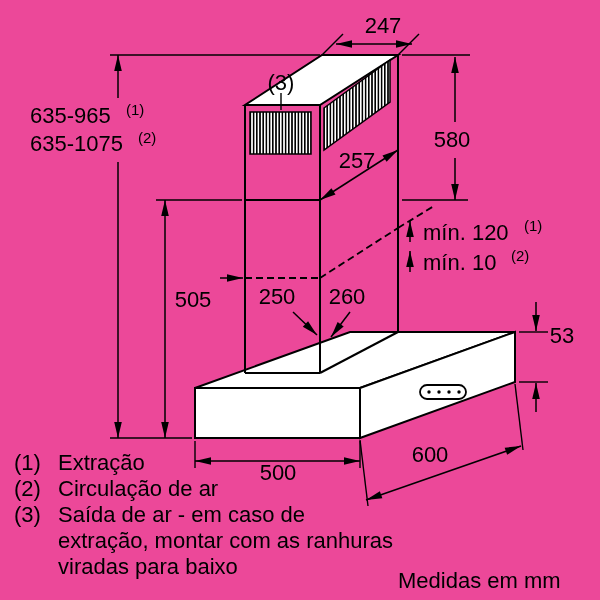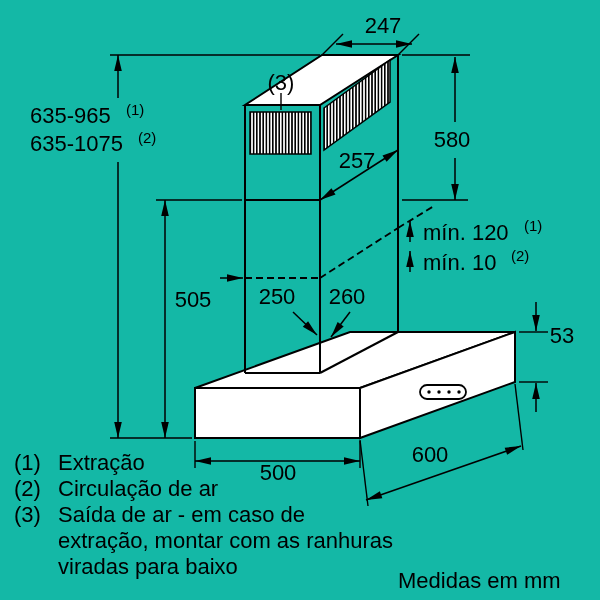--- a/index.html
+++ b/index.html
@@ -1,16 +1,16 @@
 <!DOCTYPE html>
 <html><head>
 <meta charset="utf-8">
 <style>
   html,body{margin:0;padding:0;background:#fff;}
-  .stage{width:600px;height:600px;position:relative;background:#14b8a6;overflow:hidden;}
+  .stage{width:600px;height:600px;position:relative;background:#ec4899;overflow:hidden;}
   svg text{font-family:"Liberation Sans",sans-serif;fill:#000;}
   .dim{font-size:22px;}
   .sup{font-size:15px;}
   .legend{font-size:22px;}
 </style>
 </head>
 <body>
 
 <div class="stage">
 <svg width="600" height="600" viewBox="0 0 600 600">

